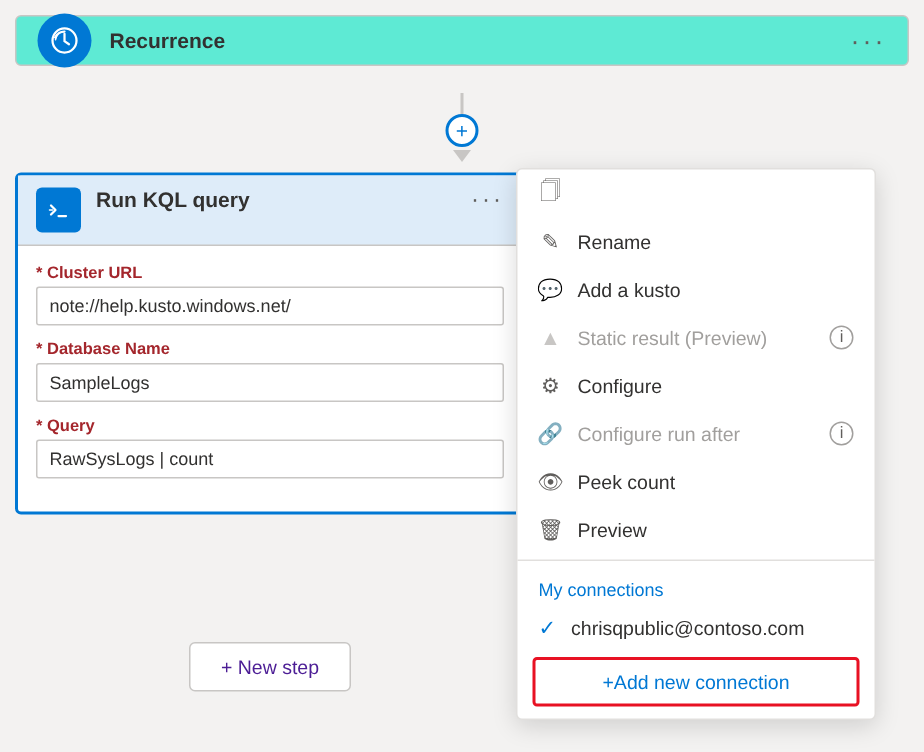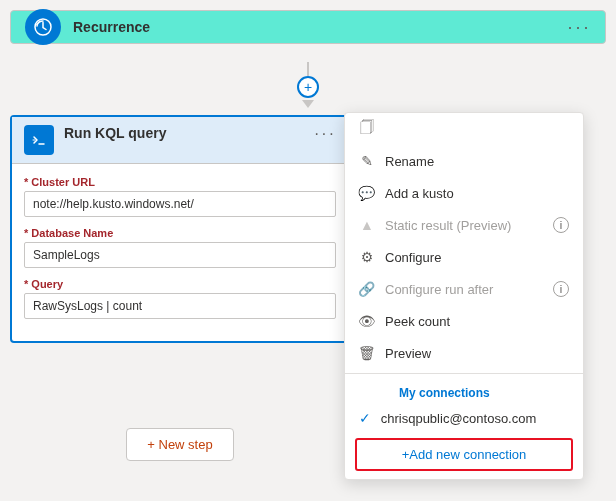--- a/index.html
+++ b/index.html
@@ -184,21 +184,21 @@
       justify-content: center;
       padding: 20px 0 10px;
     }
 
     .new-step-btn {
       border: 1.5px solid #c8c6c4;
       border-radius: 4px;
       background: #fff;
       padding: 8px 20px;
       font-size: 13px;
-      color: #c2410c;
+      color: #4c1d95;
       cursor: pointer;
       display: flex;
       align-items: center;
       gap: 6px;
     }
 
     
     .context-menu {
       position: absolute;
       top: 112px;
@@ -243,23 +243,22 @@
 
     .menu-divider {
       height: 1px;
       background: #e1dfdd;
       margin: 4px 0;
     }
 
     .my-connections-label {
       padding: 8px 14px 4px;
       font-size: 12px;
-      font-weight: 700;
+      font-weight: 400;
       color: #0078d4;
-      margin-left: 40px;
     }
 
     .connection-check {
       display: flex;
       align-items: center;
       padding: 6px 14px;
       font-size: 13px;
       color: #323130;
       gap: 10px;
     }

